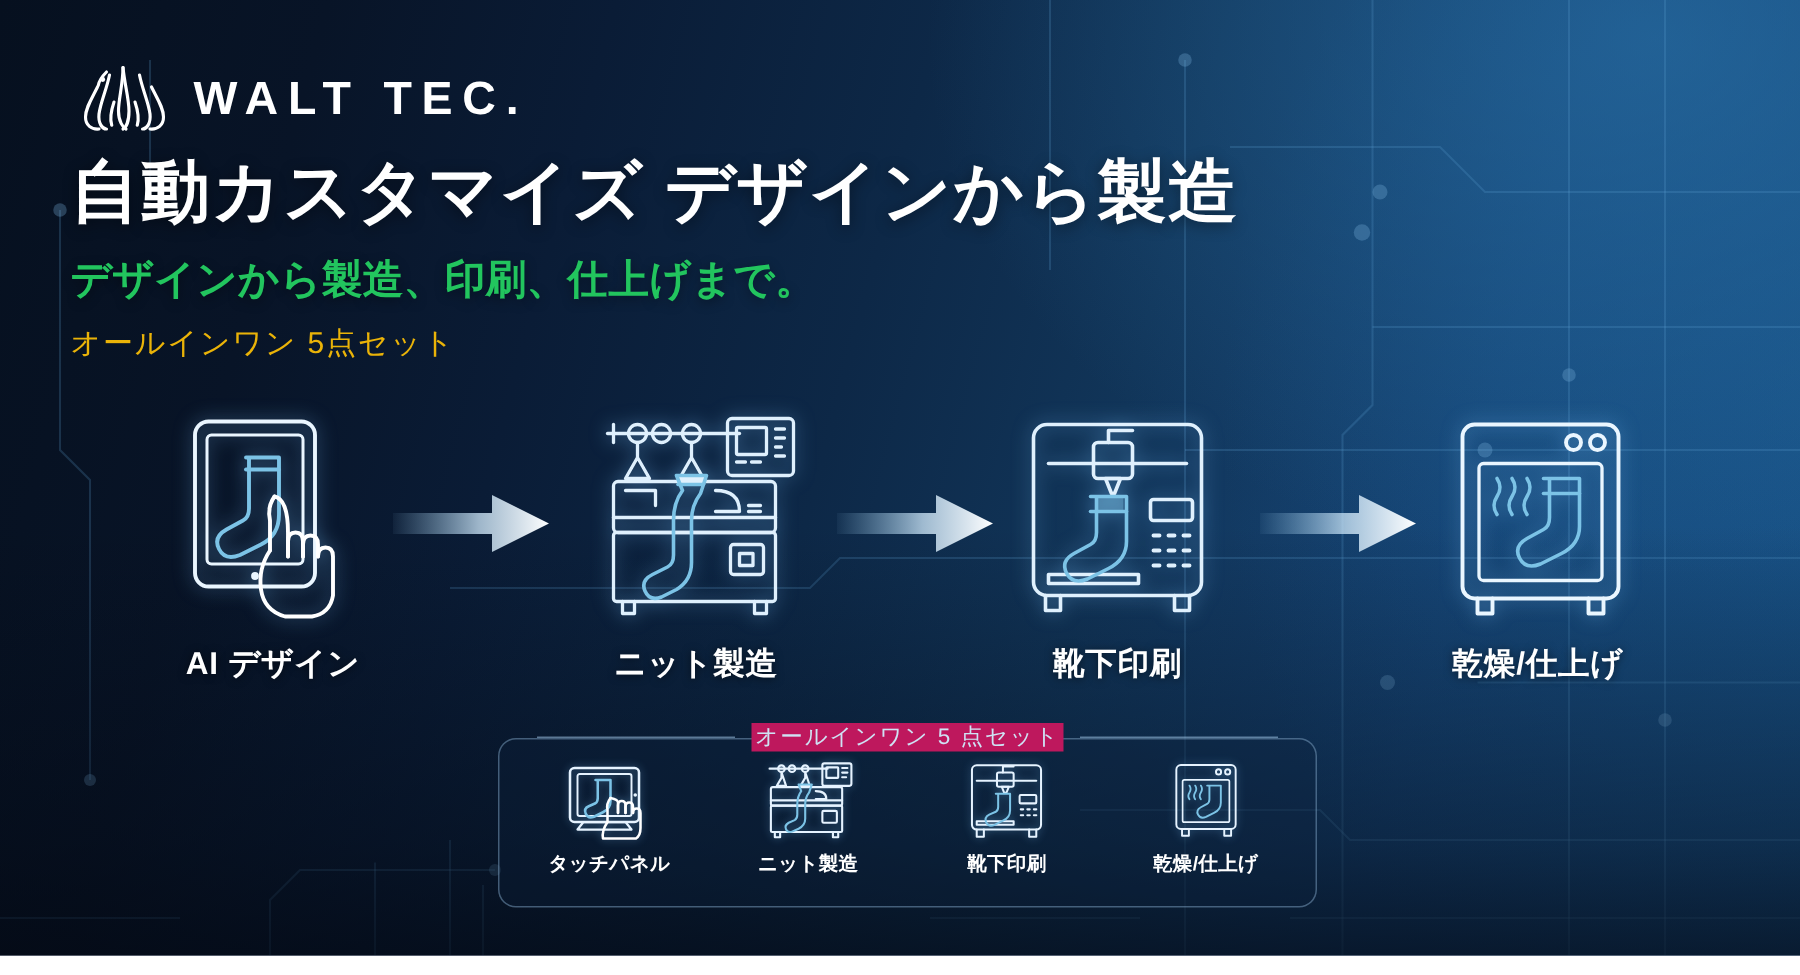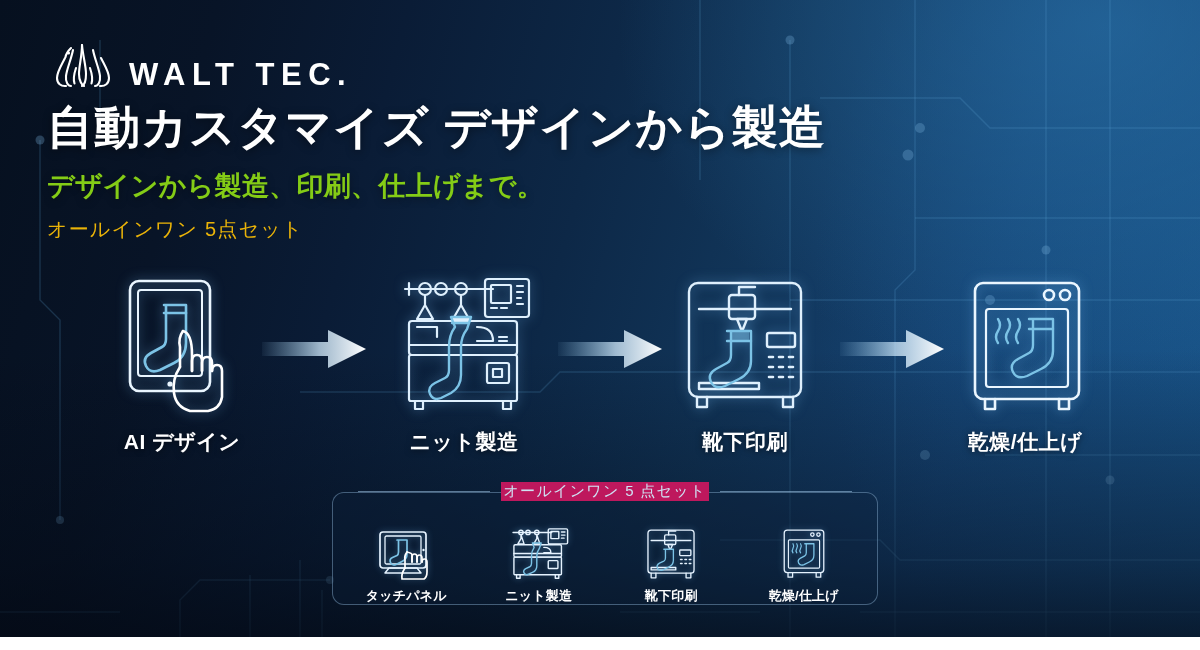--- a/index.html
+++ b/index.html
@@ -33,21 +33,21 @@
   #vign {
     position:absolute; inset:0;
     background:linear-gradient(to bottom, rgba(3,8,18,0) 55%, rgba(3,8,18,0.45) 88%, rgba(3,8,18,0.72) 100%);
     pointer-events:none;
   }
   #circuit { position:absolute; inset:0; }
 
   
   .logo-row {
     position:absolute; left:49px; top:40px;
-    display:flex; align-items:flex-end; gap:14px;
+    display:flex; align-items:center; gap:14px;
   }
   .logo-mark { width:66px; height:50px; }
   .wordmark {
     color:#ffffff;
     font-size:31px;
     font-weight:bold;
     letter-spacing:6.5px;
     line-height:1;
     white-space:nowrap;
   }
@@ -57,21 +57,21 @@
     color:#ffffff;
     font-size:46px;
     font-weight:bold;
     letter-spacing:1px;
     line-height:1.15;
     white-space:nowrap;
     text-shadow:0 2px 10px rgba(0,0,0,0.45);
   }
   .h2 {
     position:absolute; left:47px; top:170px;
-    color:#84cc16;
+    color:#22c55e;
     font-size:27px;
     font-weight:bold;
     letter-spacing:0.3px;
     line-height:1.2;
     white-space:nowrap;
     text-shadow:0 2px 8px rgba(0,0,0,0.4);
   }
   .h3 {
     position:absolute; left:47px; top:217px;
     color:#eab308;
@@ -114,21 +114,21 @@
     justify-content:center;
     pointer-events:none;
   }
   #setlabel .rule { height:1px; background:rgba(160,198,232,0.55); flex:0 0 auto; width:132px; }
   #setlabel .txt {
     color:#cfe2f4; font-size:15px; letter-spacing:1.3px; white-space:nowrap;
     padding:0 2px;
     background:#be185d;
   }
   #setitems {
-    position:absolute; left:332px; top:524px; width:546px; height:98px;
+    position:absolute; left:332px; top:504px; width:546px; height:98px;
     display:flex; align-items:flex-start; justify-content:space-around;
     padding:0 8px;
   }
   .setitem { width:100px; text-align:center; }
   .setitem .mini { height:60px; display:flex; align-items:center; justify-content:center; }
   .setitem .lbl {
     color:#ffffff; font-size:13px; font-weight:bold; letter-spacing:0.2px; white-space:nowrap;
     margin-top:3px;
   }
 

